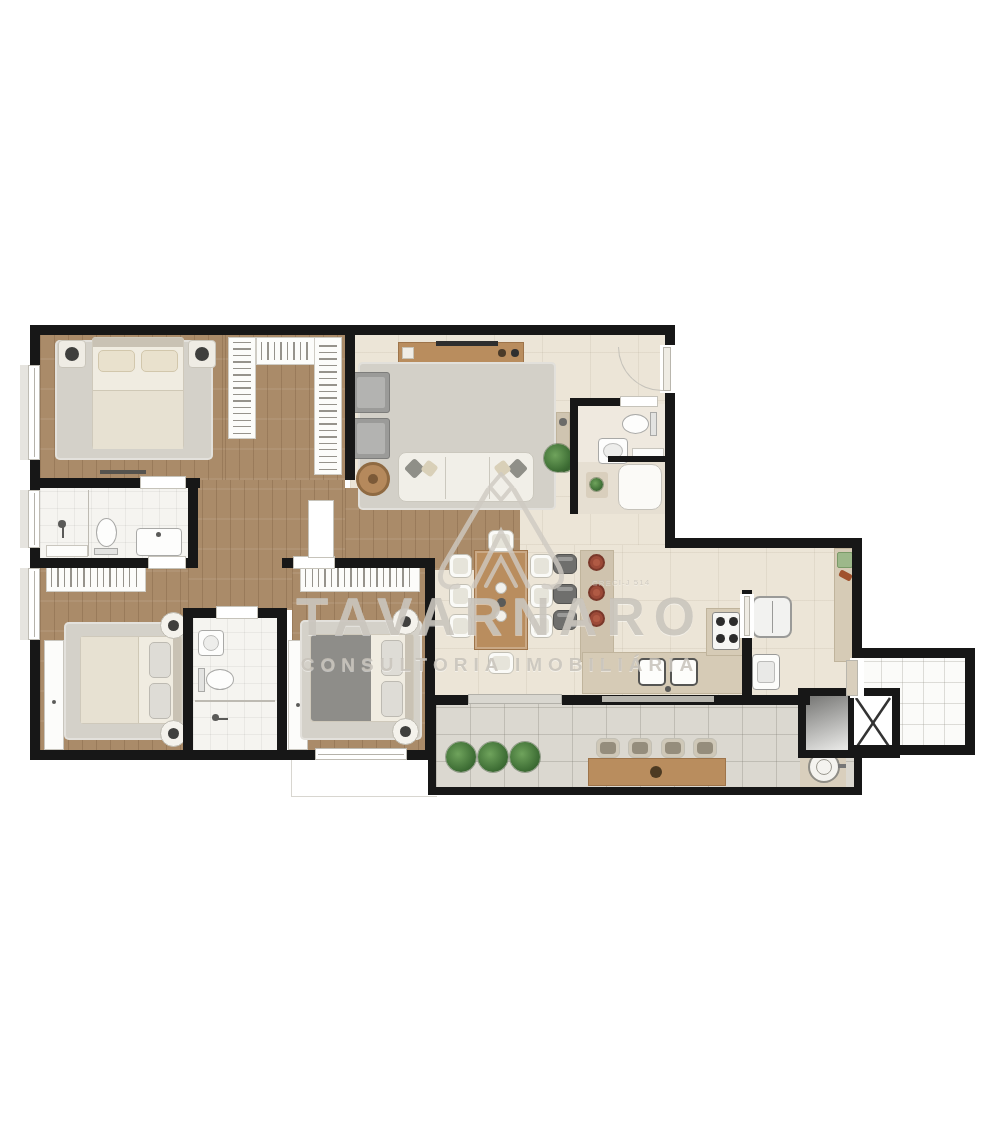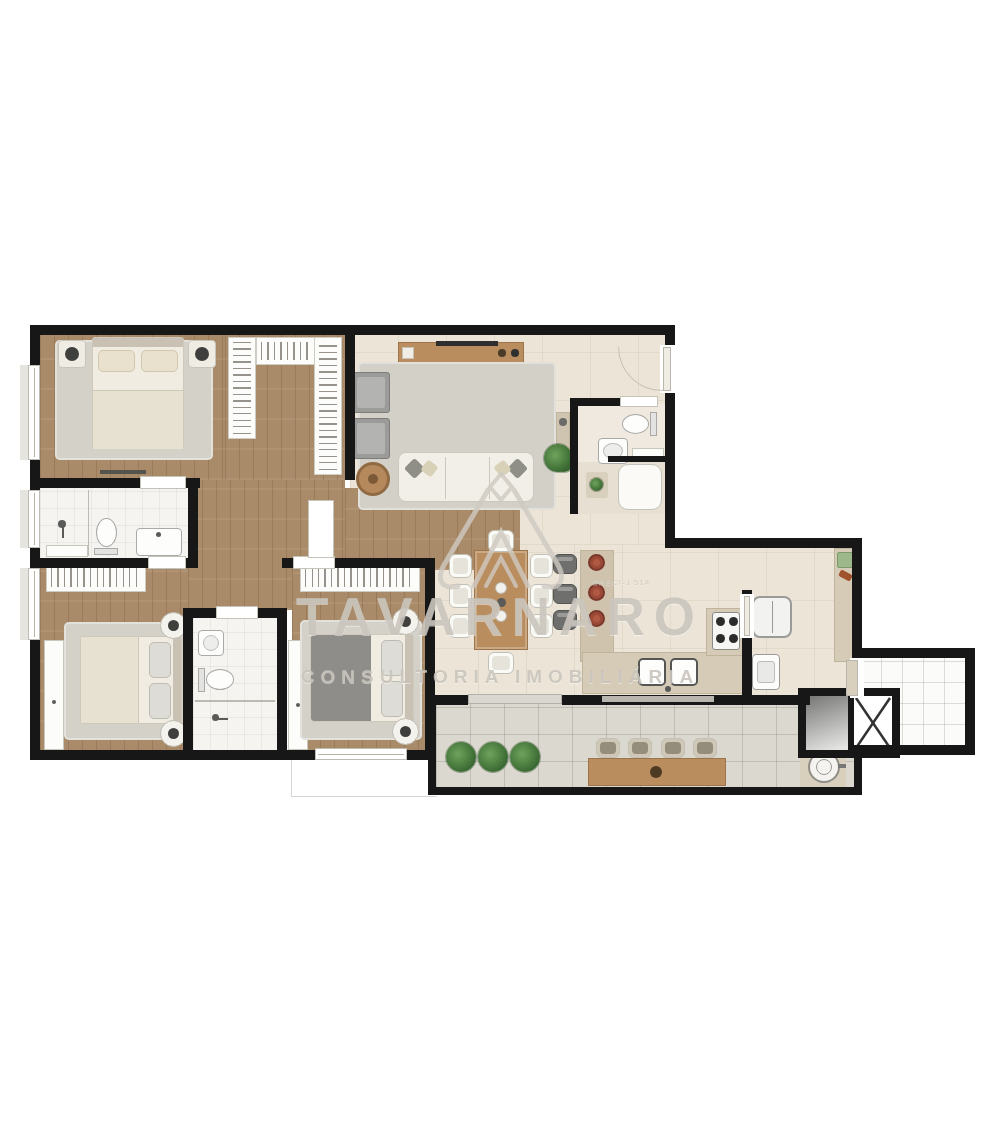--- a/index.html
+++ b/index.html
@@ -365,16 +365,16 @@
   <div class="abs wm" style="left:0;top:460px;width:1000px;height:260px;">
     <svg class="abs" style="left:428px;top:12px;" width="146" height="122" viewBox="0 0 146 122" fill="none" opacity="0.8">
       <path d="M30 114 C14 118 8 108 16 93 L60 18" stroke="#cfcac2" stroke-width="5" stroke-linecap="round"></path>
       <path d="M116 114 C132 118 138 108 130 93 L86 18" stroke="#cfcac2" stroke-width="5" stroke-linecap="round"></path>
       <path d="M73 2 L84 15 L73 28 L62 15 Z" stroke="#cfcac2" stroke-width="4"></path>
       <path d="M46 114 L73 60 L100 114" stroke="#cfcac2" stroke-width="5" stroke-linecap="round"></path>
       <path d="M58 114 L73 86 L88 114" stroke="#cfcac2" stroke-width="4" stroke-linecap="round"></path>
     </svg>
     <div class="abs wm-creci" style="left:592px;top:118px;width:120px;text-align:left;">CRECI-J 514</div>
     <div class="abs wm-brand" style="left:250px;top:126px;width:500px;">TAVARNARO</div>
-    <div class="abs wm-tag" style="left:250px;top:194px;width:500px;margin-top:12px;">CONSULTORIA IMOBILIÁRIA</div>
+    <div class="abs wm-tag" style="left:250px;top:194px;width:500px;">CONSULTORIA IMOBILIÁRIA</div>
   </div>
 
 </div>
 
 </body></html>

